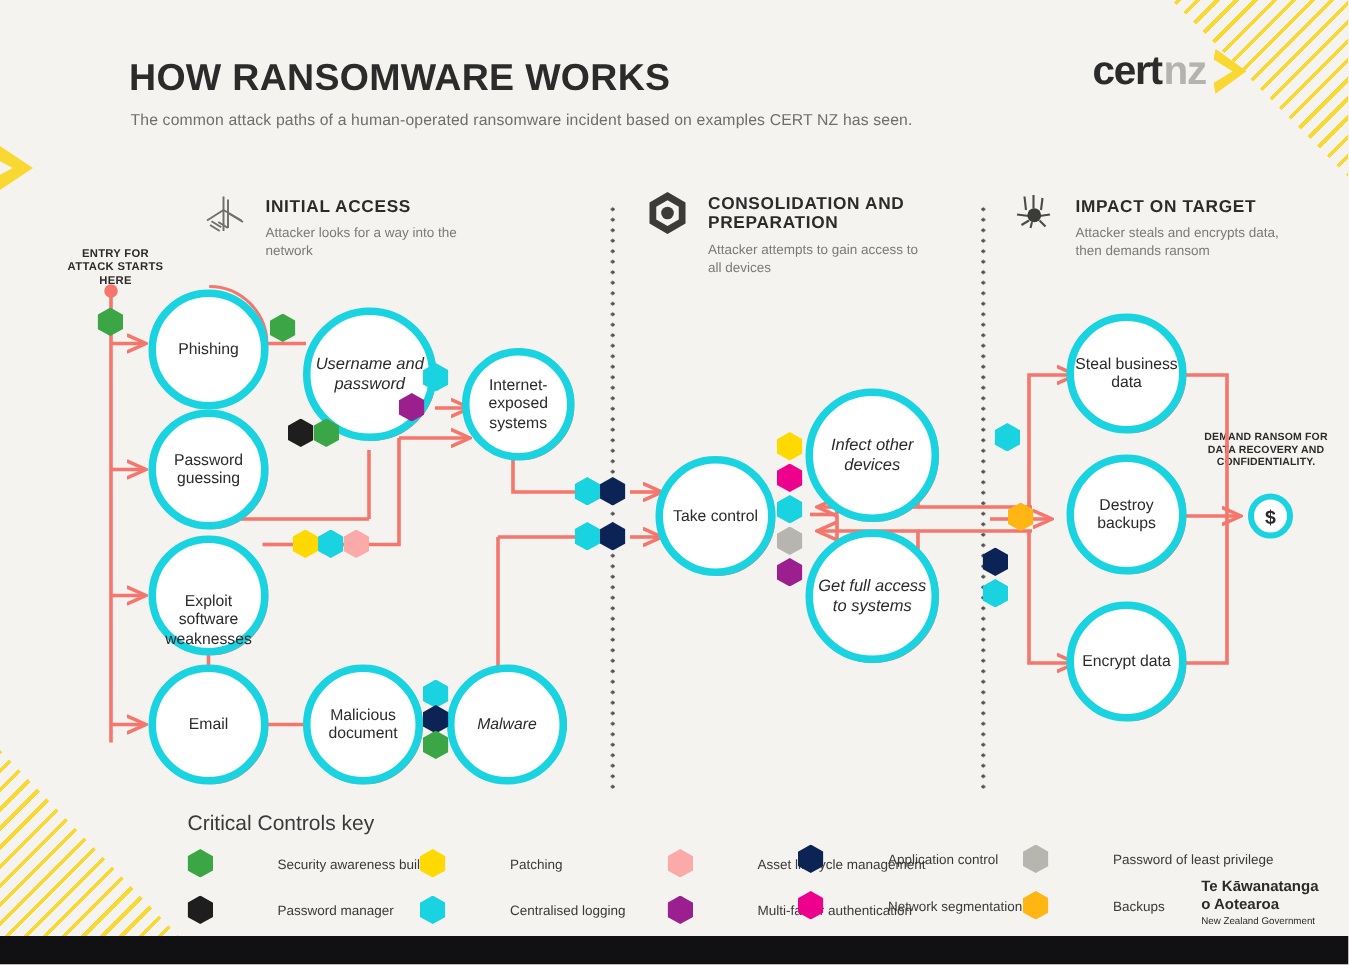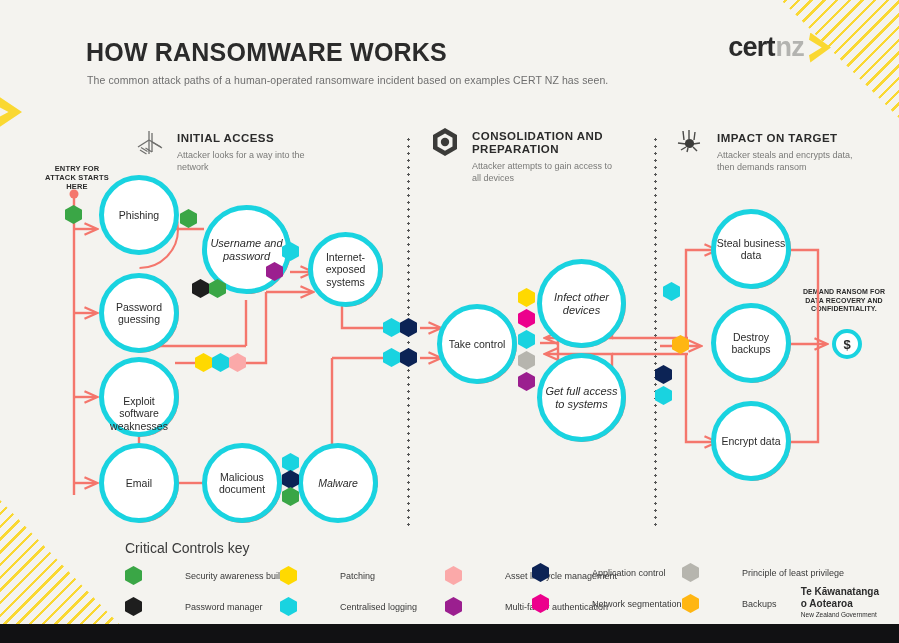--- a/index.html
+++ b/index.html
@@ -248,21 +248,21 @@
   <div class="arc" style="left:203px; top:444px; width:79px;  height:79px;  clip-path:polygon(30% 0,100% 0,100% 100%,30% 100%);"></div>
   <div class="arc" style="left:309px; top:233px; width:74px;  height:74px;  clip-path:polygon(50% 0,100% 0,100% 100%,50% 100%);"></div>
   <div class="arc" style="left:299px; top:444px; width:79px;  height:79px;  clip-path:polygon(0 0,100% 0,100% 55%,0 55%);"></div>
   <div class="arc" style="left:438px; top:305px; width:79px;  height:79px;  clip-path:polygon(50% 0,100% 0,100% 100%,50% 100%);"></div>
   <div class="arc" style="left:538px; top:260px; width:88px;  height:88px;  clip-path:polygon(0 0,100% 0,100% 100%,0 100%);"></div>
   <div class="arc" style="left:538px; top:354px; width:88px;  height:88px;  clip-path:polygon(0 0,100% 0,100% 100%,0 100%);"></div>
   <div class="arc" style="left:712px; top:210px; width:79px;  height:79px;  clip-path:polygon(50% 0,100% 0,100% 100%,50% 100%);"></div>
   <div class="arc" style="left:712px; top:304px; width:79px;  height:79px;  clip-path:polygon(50% 0,100% 0,100% 100%,50% 100%);"></div>
   <div class="arc" style="left:712px; top:402px; width:79px;  height:79px;  clip-path:polygon(50% 0,100% 0,100% 100%,50% 100%);"></div>
 
-  <div class="node" style="left:99px; top:175px; width:80px; height:80px;">
+  <div class="node" style="left:99px; top:193px; width:80px; height:80px;">
     <span>Phishing</span>
     </div>
   <div class="node" style="left:99px; top:273px; width:80px; height:80px;">
     <span>Password guessing</span>
     </div>
   <div class="node" style="left:99px; top:357px; width:80px; height:80px;align-items:flex-end;">
     <span>Exploit software weaknesses</span>
     </div>
   <div class="node" style="left:99px; top:443px; width:80px; height:80px;">
     <span>Email</span>
@@ -371,21 +371,21 @@
   </div>
 
   <div id="legend2" style="position:absolute; left:532px; top:563px; width:300px;">
     <div class="legend-grid" style="grid-template-columns:150px 160px;">
       <div class="legend-item">
         <span class="lhex" style="background: rgb(12, 35, 85);"></span>
         <span class="ltxt">Application control</span>
         </div>
       <div class="legend-item">
         <span class="lhex" style="background: rgb(182, 181, 174);"></span>
-        <span class="ltxt">Principle of least privilege</span>
+        <span class="ltxt">Password of least privilege</span>
         </div>
       <div class="legend-item">
         <span class="lhex" style="background: rgb(236, 0, 140);"></span>
         <span class="ltxt">Network segmentation</span>
         </div>
       <div class="legend-item">
         <span class="lhex" style="background: rgb(255, 182, 18);"></span>
         <span class="ltxt">Backups</span>
         </div>
     </div>

